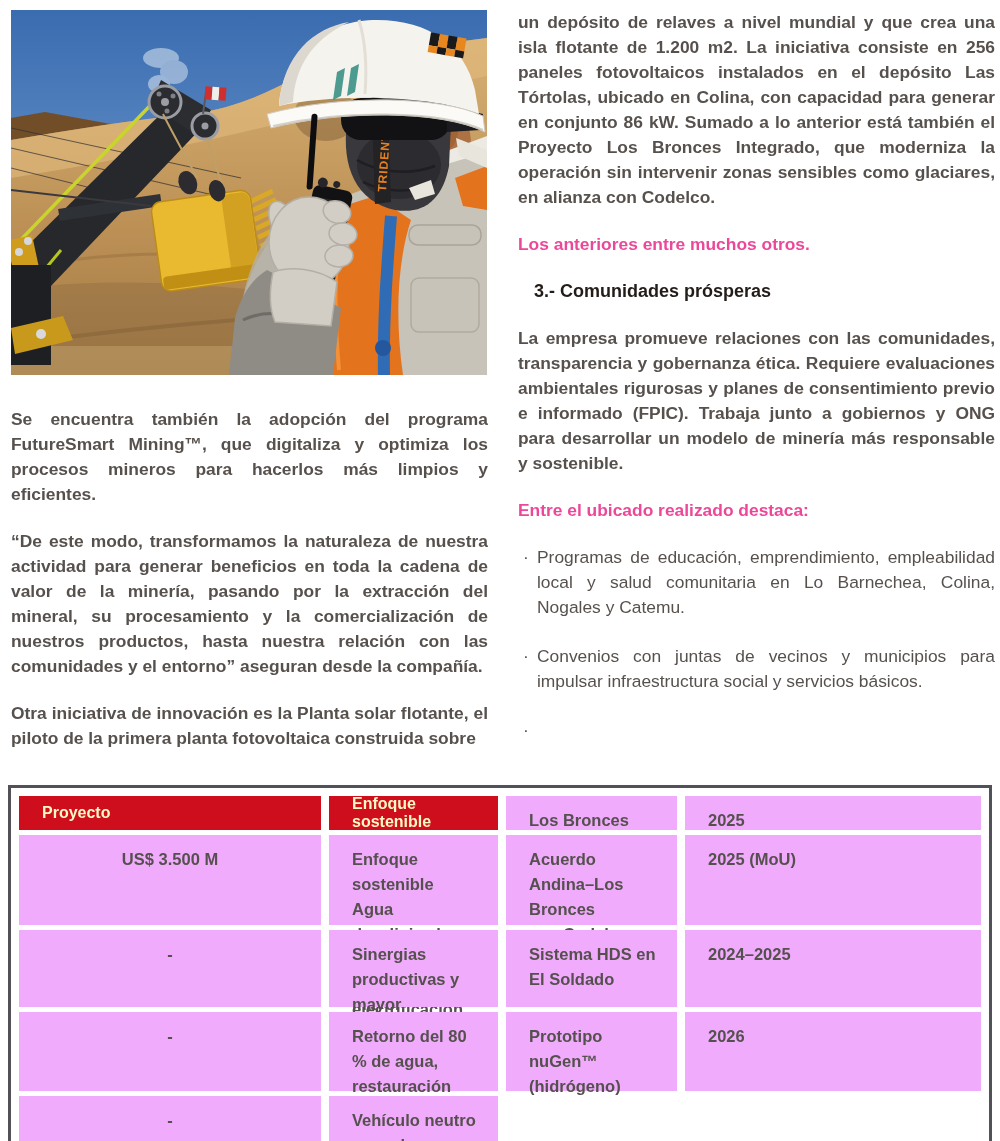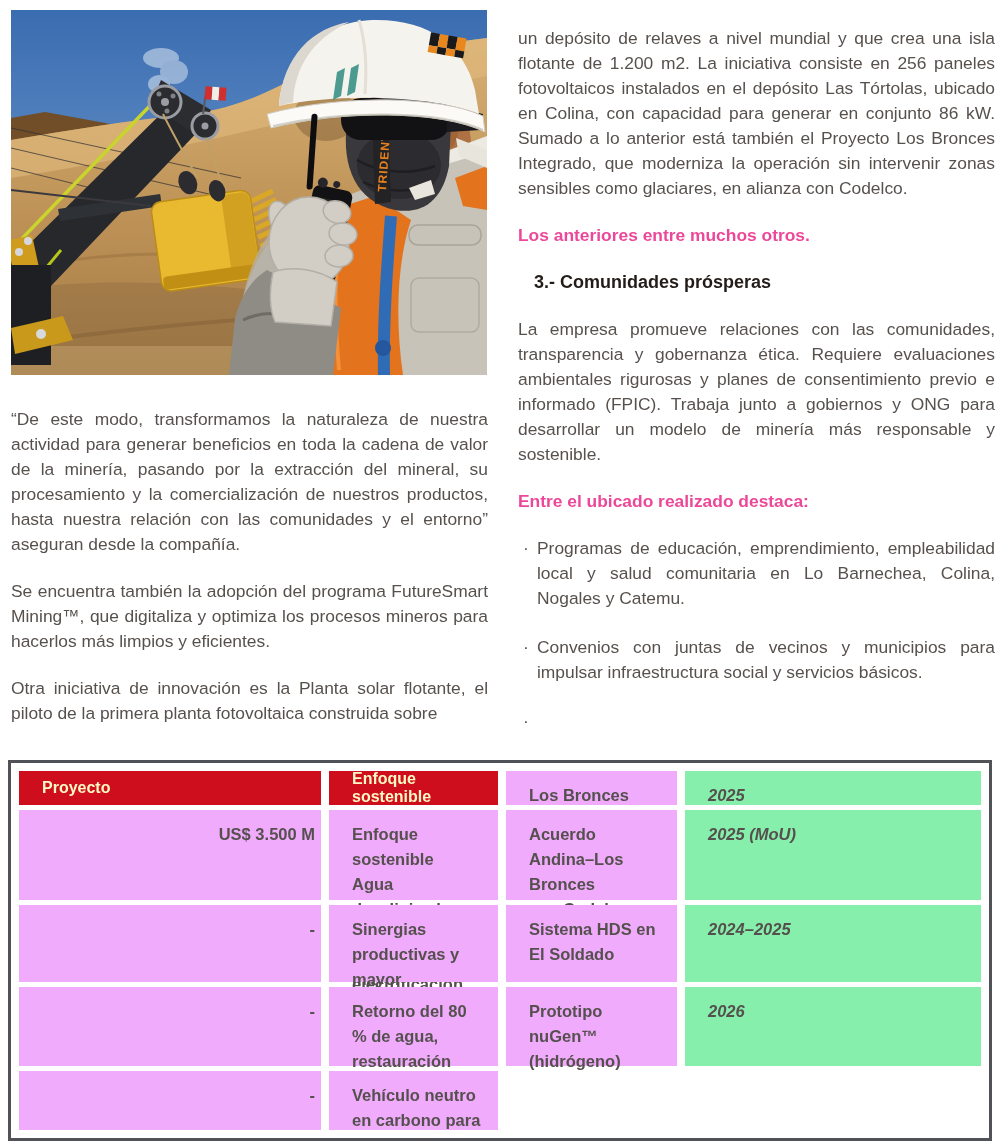--- a/index.html
+++ b/index.html
@@ -7,21 +7,21 @@
     position:relative;
     width:1000px;height:1141px;
     box-sizing:border-box;
     padding:10px 5px 0 11px;
     font-family:"Liberation Sans", sans-serif;
     color:#57514e;
     overflow:hidden;
   }
   .columns{display:flex;gap:30px;}
   .col{width:477px;font-size:17.4px;line-height:25px;text-align:justify;}
-  .col p{margin:16px 0 22px 0;}
+  .col p{margin:0 0 22px 0;font-weight:bold;}
   .photo-frame{width:476px;height:365px;margin:0 0 32px 0;overflow:hidden;}
   .photo-frame svg{display:block;width:476px;height:365px;}
   .bold-line{font-weight:bold;color:#ec4899;}
   .section-heading{font-size:18px;font-weight:bold;color:#231d19;margin:0 0 22px 16px;line-height:25px;}
   ul.bullets{list-style:none;margin:0;padding:0;}
   ul.bullets li{position:relative;padding-left:19px;margin:0 0 24px 0;text-align:justify;}
   ul.bullets .bullet-char{position:absolute;left:5px;top:0;}
   
   .projects-table{
     margin:12px 0 0 -3px;
@@ -43,22 +43,22 @@
     display:flex;align-items:center;
     padding-left:23px;
   }
   .td{
     background:#f0abfc;color:#55504e;
     font-weight:bold;font-size:16.5px;line-height:25px;
     padding:12px 14px 0 23px;
     white-space:pre-line;
     box-sizing:border-box;
   }
-  .td.year{background:#86efac;font-style:italic;}
-  .td.center{text-align:right;padding-left:6px;padding-right:6px;}
+  .td.year{background:#f0abfc;}
+  .td.center{text-align:center;padding-left:6px;padding-right:6px;}
 </style>
 </head>
 <body>
 
 <div class="page">
 
   <div class="columns">
 
     <div class="col">
 
@@ -227,22 +227,22 @@
               <ellipse cx="298" cy="232" rx="40" ry="45"></ellipse>
               <ellipse cx="326" cy="202" rx="14" ry="11" transform="rotate(18 326 202)"></ellipse>
               <ellipse cx="332" cy="224" rx="14" ry="11" transform="rotate(8 332 224)"></ellipse>
               <ellipse cx="328" cy="246" rx="14" ry="11" transform="rotate(-4 328 246)"></ellipse>
               <path d="M262,262 C258,282 258,298 264,312 L320,316 L326,272 C306,258 280,256 262,262 Z"></path>
             </g>
           </g>
         </svg>
       </div>
 
+      <p>Se encuentra también la adopción del programa FutureSmart Mining™, que digitaliza y optimiza los procesos mineros para hacerlos más limpios y eficientes.</p>
       <p>“De este modo, transformamos la naturaleza de nuestra actividad para generar beneficios en toda la cadena de valor de la minería, pasando por la extracción del mineral, su procesamiento y la comercialización de nuestros productos, hasta nuestra relación con las comunidades y el entorno” aseguran desde la compañía.</p>
-      <p>Se encuentra también la adopción del programa FutureSmart Mining™, que digitaliza y optimiza los procesos mineros para hacerlos más limpios y eficientes.</p>
       <p>Otra iniciativa de innovación es la Planta solar flotante, el piloto de la primera planta fotovoltaica construida sobre</p>
     </div>
 
     <div class="col">
       <p>un depósito de relaves a nivel mundial y que crea una isla flotante de 1.200 m2. La iniciativa consiste en 256 paneles fotovoltaicos instalados en el depósito Las Tórtolas, ubicado en Colina, con capacidad para generar en conjunto 86 kW. Sumado a lo anterior está también el Proyecto Los Bronces Integrado, que moderniza la operación sin intervenir zonas sensibles como glaciares, en alianza con Codelco.</p>
       <p class="bold-line">Los anteriores entre muchos otros.</p>
       <h3 class="section-heading">3.- Comunidades prósperas</h3>
       <p>La empresa promueve relaciones con las comunidades, transparencia y gobernanza ética. Requiere evaluaciones ambientales rigurosas y planes de consentimiento previo e informado (FPIC). Trabaja junto a gobiernos y ONG para desarrollar un modelo de minería más responsable y sostenible.</p>
       <p class="bold-line">Entre el ubicado realizado destaca:</p>
       <ul class="bullets">

